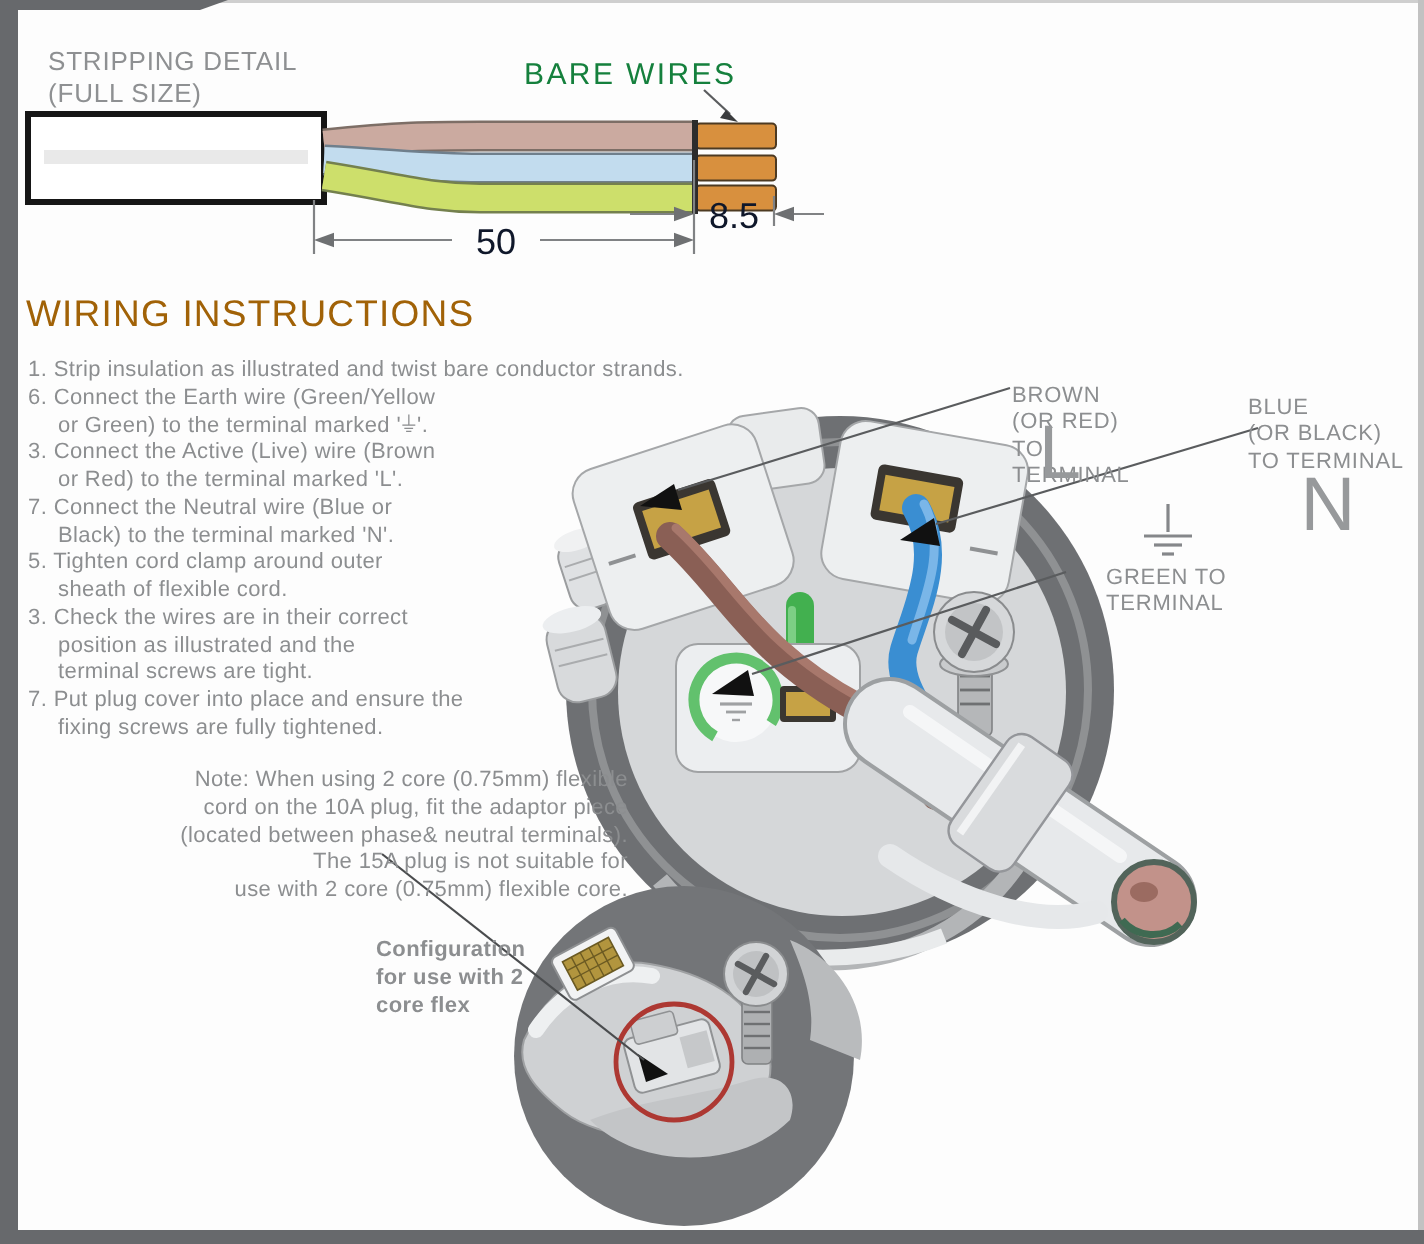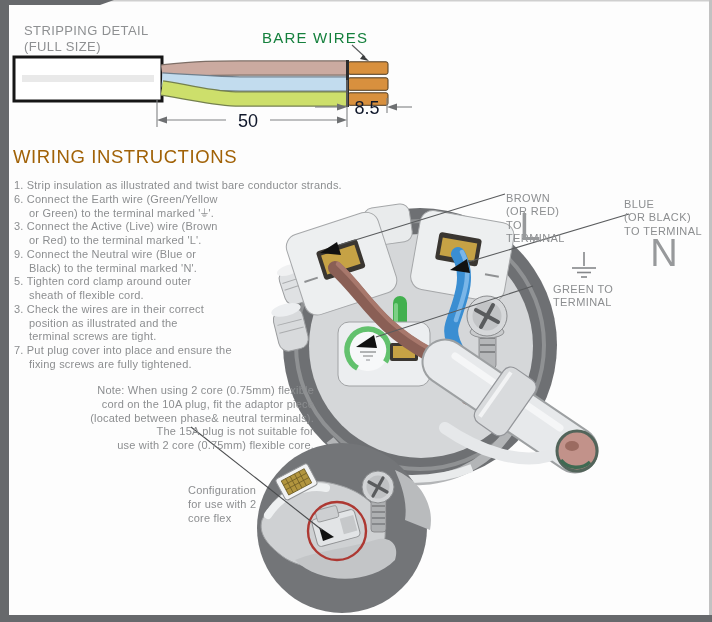--- a/index.html
+++ b/index.html
@@ -231,21 +231,21 @@
   <div class="txt dim" style="left:228px;top:111px;width:40px;">50</div>
 
   <div class="txt h1" style="left:13px;top:146px;">WIRING INSTRUCTIONS</div>
 
   <div class="steps">
     <p class="step">1. Strip insulation as illustrated and twist bare conductor strands.</p>
     <p class="step">6. Connect the Earth wire (Green/Yellow
 or Green) to the terminal marked '⏚'.</p>
     <p class="step">3. Connect the Active (Live) wire (Brown
 or Red) to the terminal marked 'L'.</p>
-    <p class="step">9. Connect the Neutral wire (Blue or
+    <p class="step">7. Connect the Neutral wire (Blue or
 Black) to the terminal marked 'N'.</p>
     <p class="step">5. Tighten cord clamp around outer
 sheath of flexible cord.</p>
     <p class="step">3. Check the wires are in their correct
 position as illustrated and the
 terminal screws are tight.</p>
     <p class="step">7. Put plug cover into place and ensure the
 fixing screws are fully tightened.</p>
   </div>
 
@@ -262,17 +262,17 @@
   <div class="txt big-letter" style="left:508px;top:206px;">L</div>
 
   <div class="txt caps" style="left:624px;top:198px;">BLUE
 (OR BLACK)
 TO TERMINAL</div>
   <div class="txt big-letter" style="left:642px;top:232px;">N</div>
 
   <div class="txt caps" style="left:553px;top:283px;">GREEN TO
 TERMINAL</div>
 
-  <div class="txt small" style="left:188px;top:484px;">Configuration
+  <div class="txt small" style="left:188px;top:469px;font-weight:bold;">Configuration
 for use with 2
 core flex</div>
 
 </div>
 
 </body></html>

